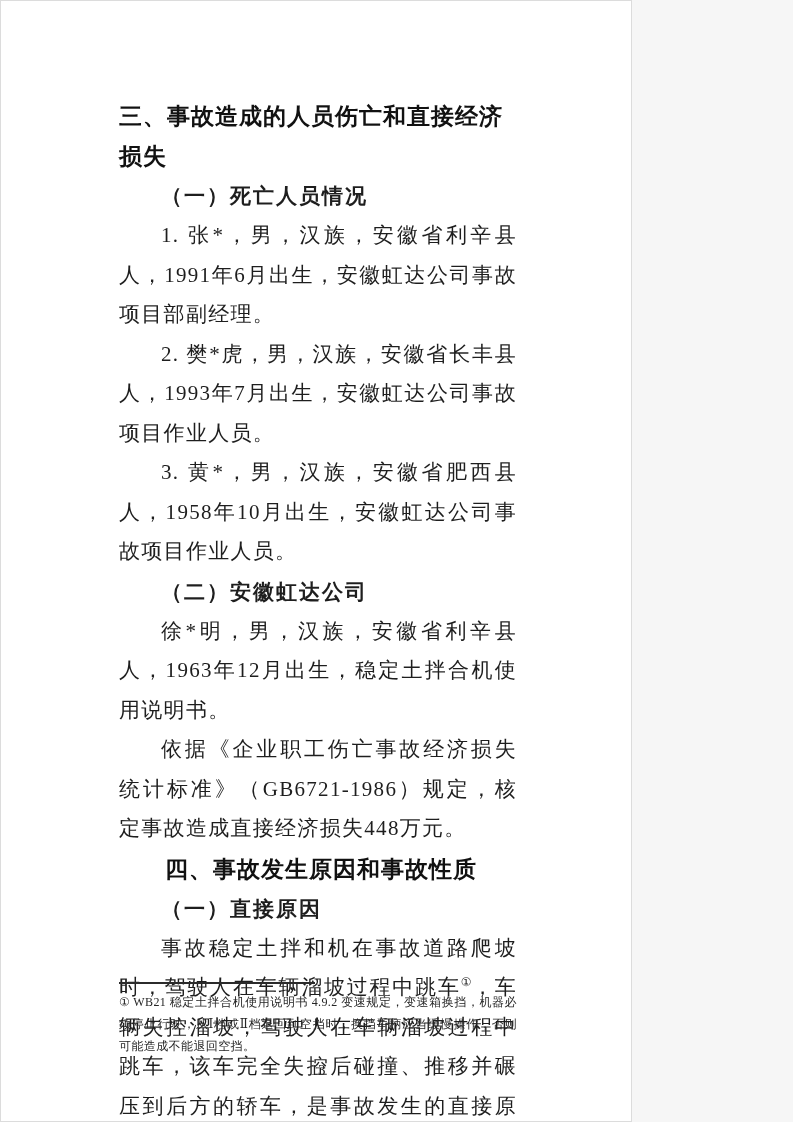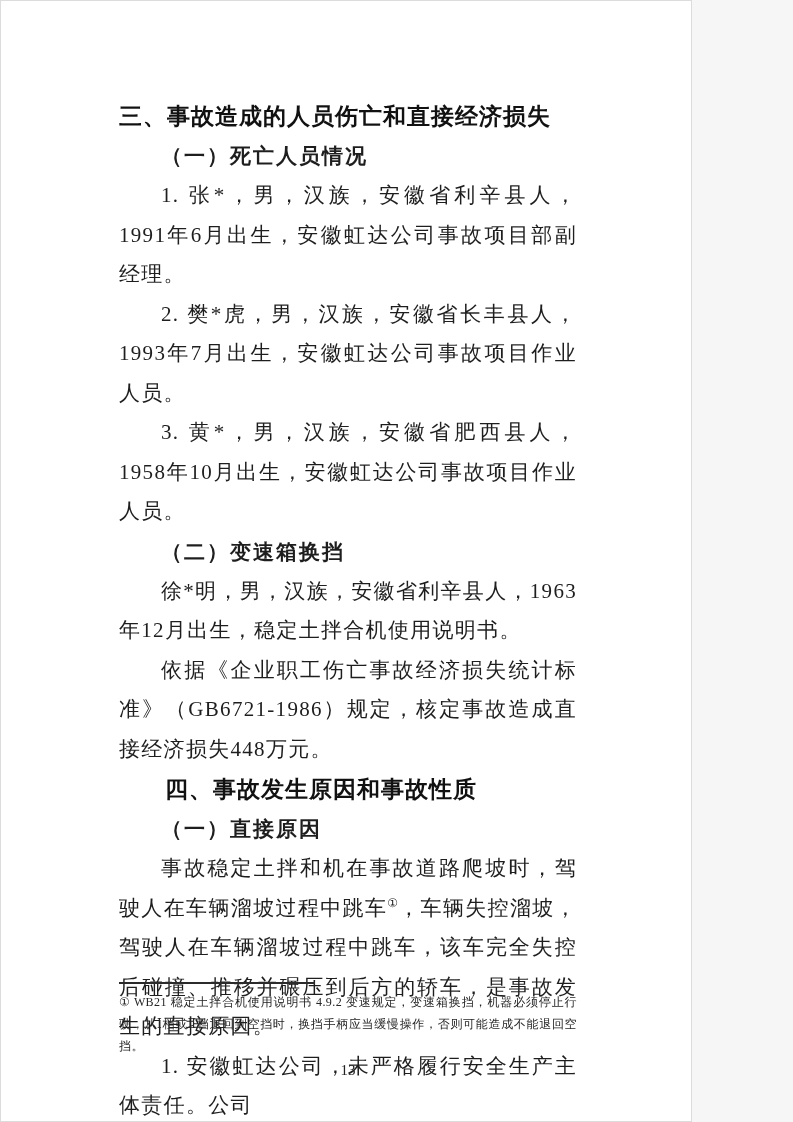--- a/index.html
+++ b/index.html
@@ -4,21 +4,21 @@
 <style>
   html, body { margin: 0; padding: 0; }
   body {
     width: 793px; height: 1122px;
     background: #f6f6f6;
     font-family: "Liberation Serif", "DejaVu Serif", serif;
     color: #1c1c1c;
   }
   .page {
     position: relative;
-    width: 692px; height: 1122px;
+    width: 632px; height: 1122px;
     box-sizing: border-box;
     background: #ffffff;
     border: 1px solid #dcdcdc;
     overflow: hidden;
   }
   .content {
     position: absolute;
     top: 95px; left: 118px; right: 114px;
   }
   .h1 {
@@ -92,21 +92,21 @@
     <h1 class="h1">三、事故造成的人员伤亡和直接经济损失</h1>
 
     <h2 class="h2">（一）死亡人员情况</h2>
 
     <p class="para">1. 张*，男，汉族，安徽省利辛县人，1991年6月出生，安徽虹达公司事故项目部副经理。</p>
 
     <p class="para">2. 樊*虎，男，汉族，安徽省长丰县人，1993年7月出生，安徽虹达公司事故项目作业人员。</p>
 
     <p class="para">3. 黄*，男，汉族，安徽省肥西县人，1958年10月出生，安徽虹达公司事故项目作业人员。</p>
 
-    <h2 class="h2">（二）变速箱换挡</h2>
+    <h2 class="h2">（二）安徽虹达公司</h2>
 
     <p class="para">徐*明，男，汉族，安徽省利辛县人，1963年12月出生，稳定土拌合机使用说明书。</p>
 
 
     <p class="para">依据《企业职工伤亡事故经济损失统计标准》（GB6721-1986）规定，核定事故造成直接经济损失448万元。</p>
 
     <h1 class="h1 indent2">四、事故发生原因和事故性质</h1>
 
     <h2 class="h2">（一）直接原因</h2>
 

